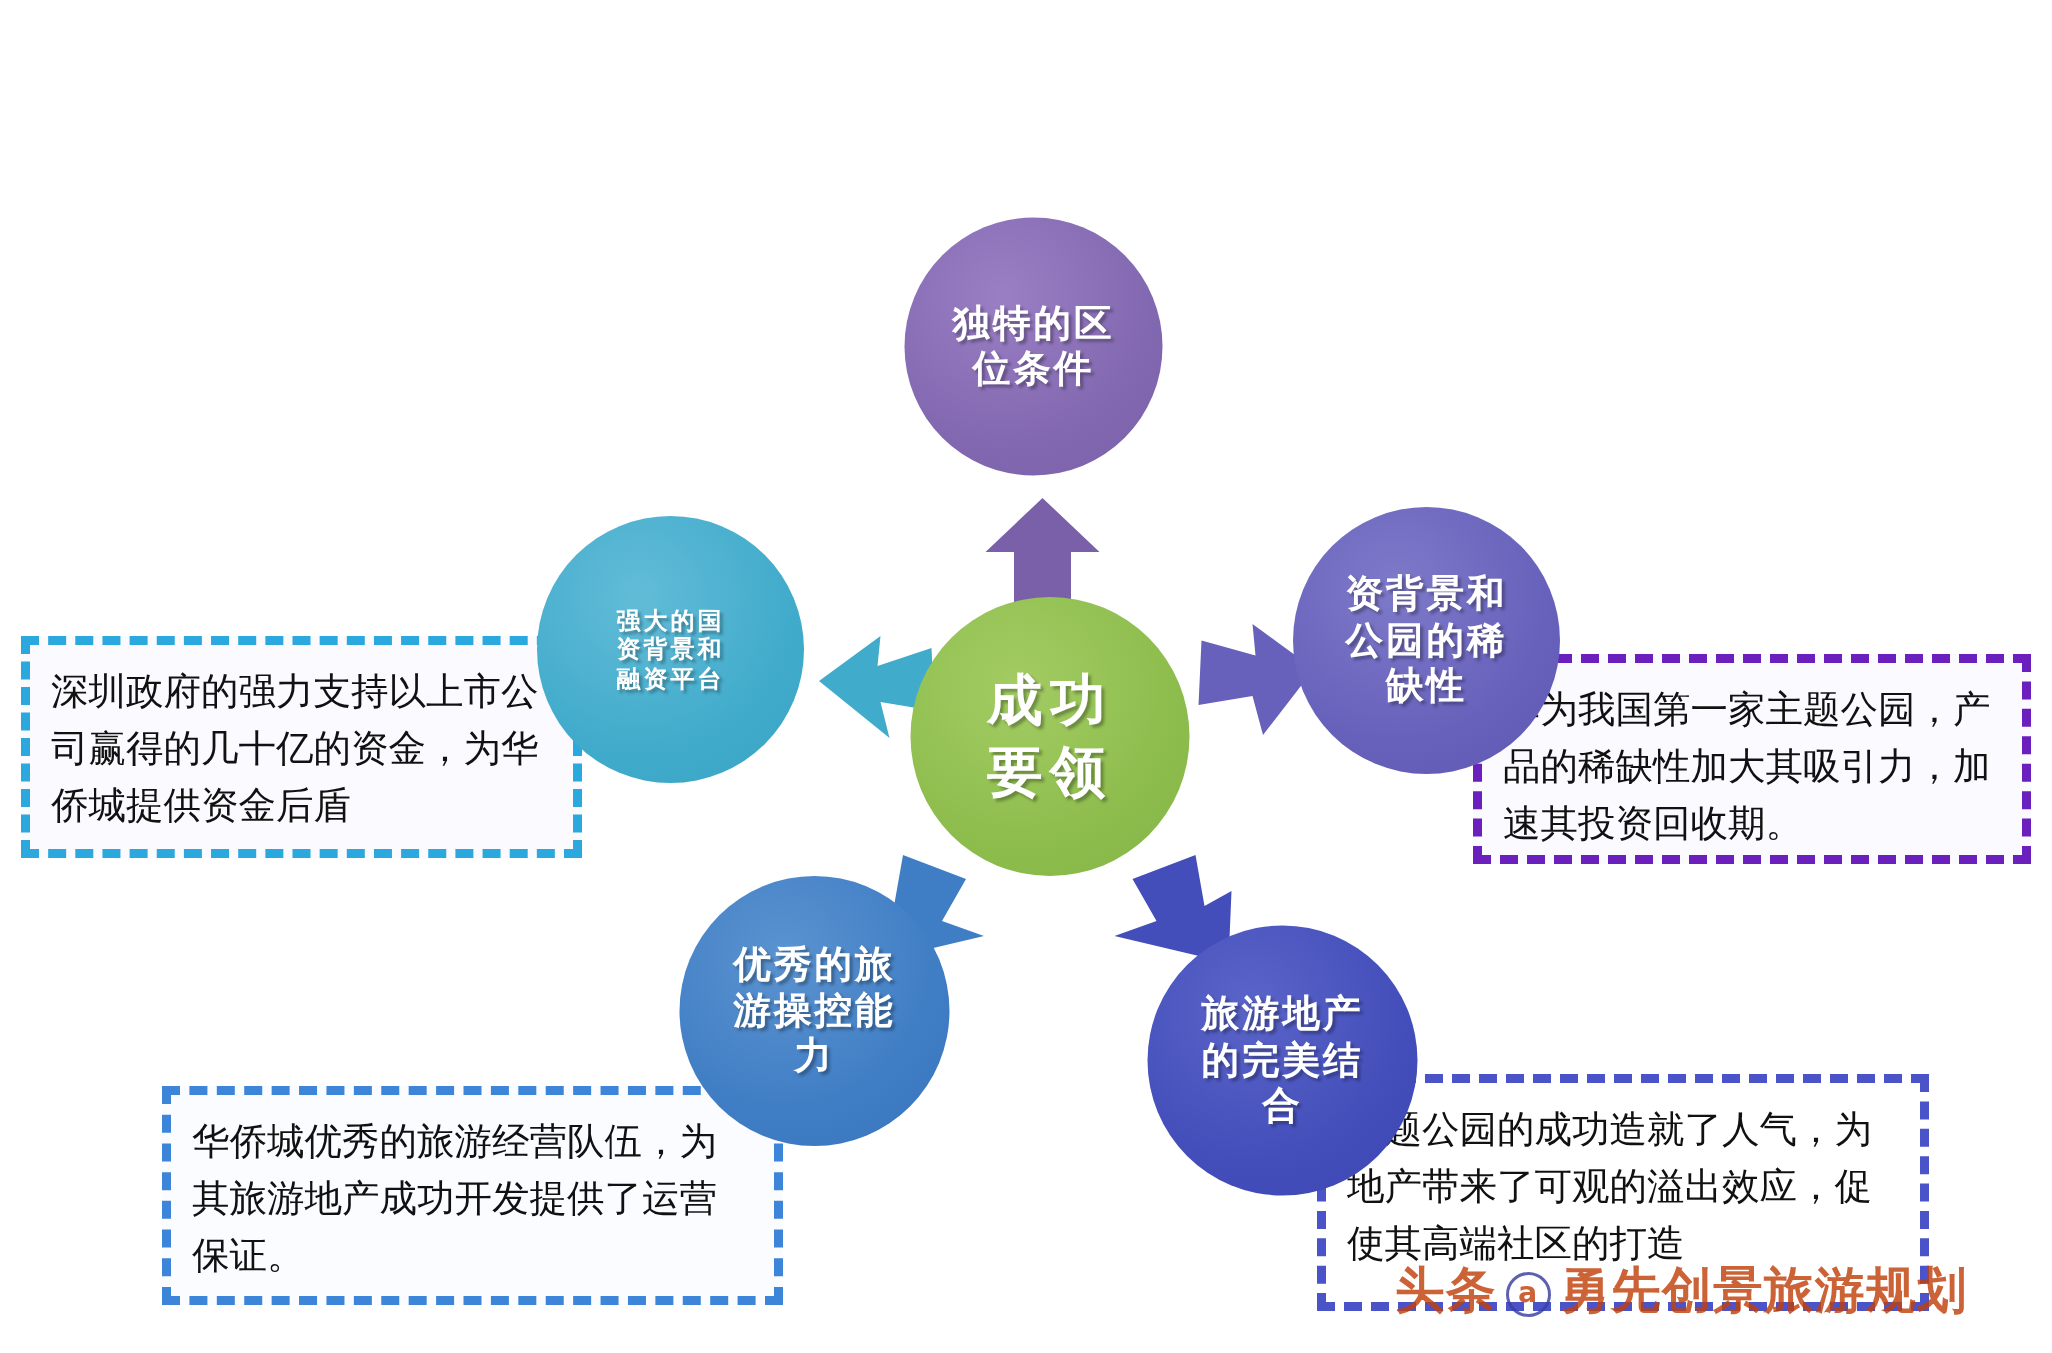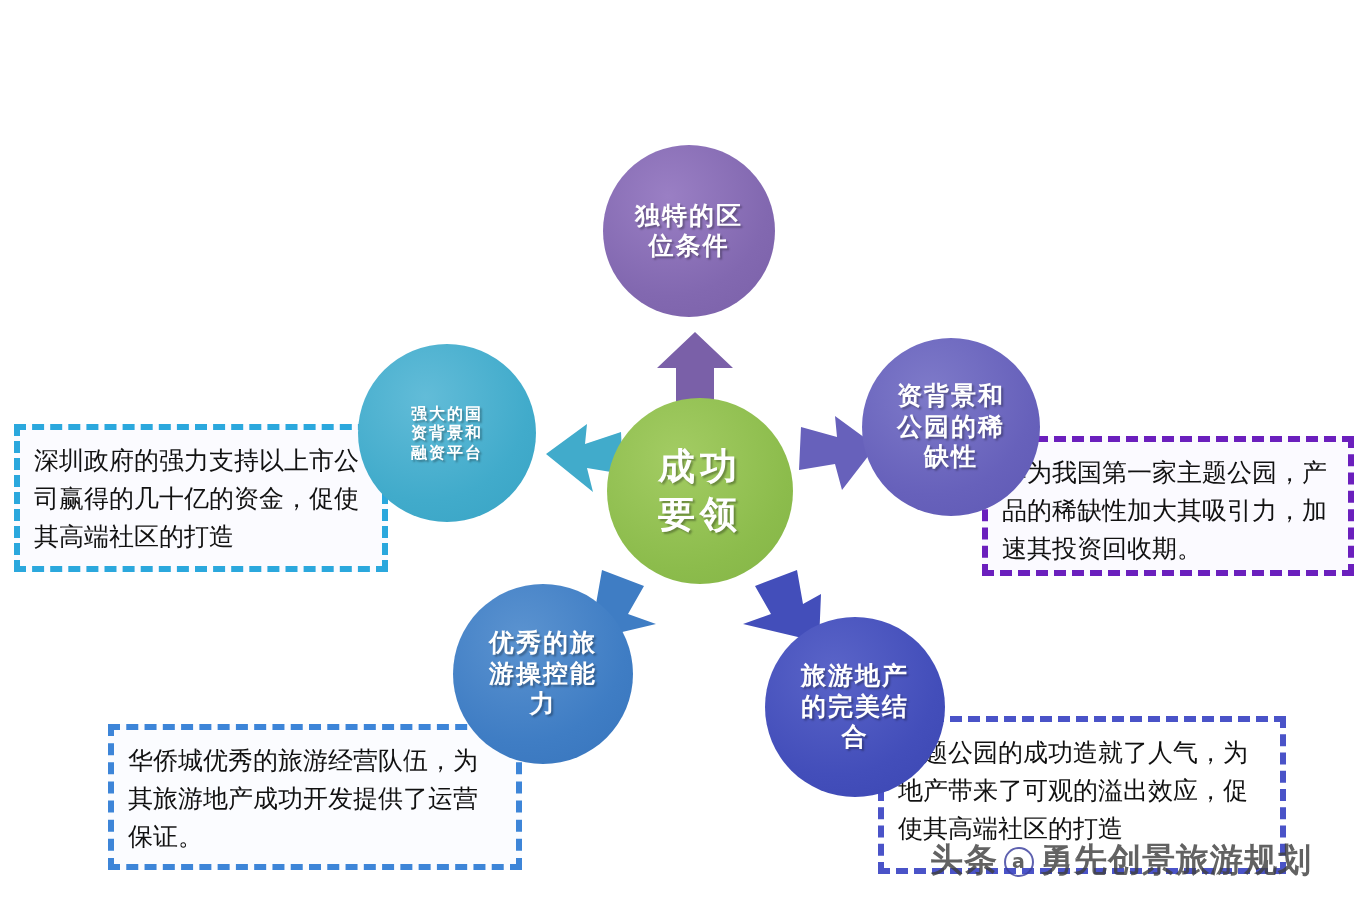--- a/index.html
+++ b/index.html
@@ -121,21 +121,21 @@
     border: 6px dashed #4a53c8;
     background: transparent;
   }
 
   
   .watermark {
     position: absolute;
     left: 930px; top: 838px;
     font-size: 33px;
     font-weight: bold;
-    color: #404040;
+    color: #c2410c;
     opacity: 0.82;
     letter-spacing: 1px;
     white-space: nowrap;
     pointer-events: none;
   }
   .watermark .wm-at {
     display: inline-block;
     border: 2px solid #3b3f9e;
     border-radius: 50%;
     width: 26px; height: 26px;
@@ -146,21 +146,21 @@
     vertical-align: 3px;
   }
 </style>
 </head>
 <body>
 
 <div id="canvas">
 
 
   <div class="callout callout-left">
-    <p>深圳政府的强力支持以上市公司赢得的几十亿的资金，促使其高端社区的打造</p>
+    <p>深圳政府的强力支持以上市公司赢得的几十亿的资金，为华侨城提供资金后盾</p>
   </div>
 
   <div class="callout callout-right">
     <p>作为我国第一家主题公园，产品的稀缺性加大其吸引力，加速其投资回收期。</p>
   </div>
 
   <div class="callout callout-bottom-left">
     <p>华侨城优秀的旅游经营队伍，为其旅游地产成功开发提供了运营保证。</p>
   </div>
 

